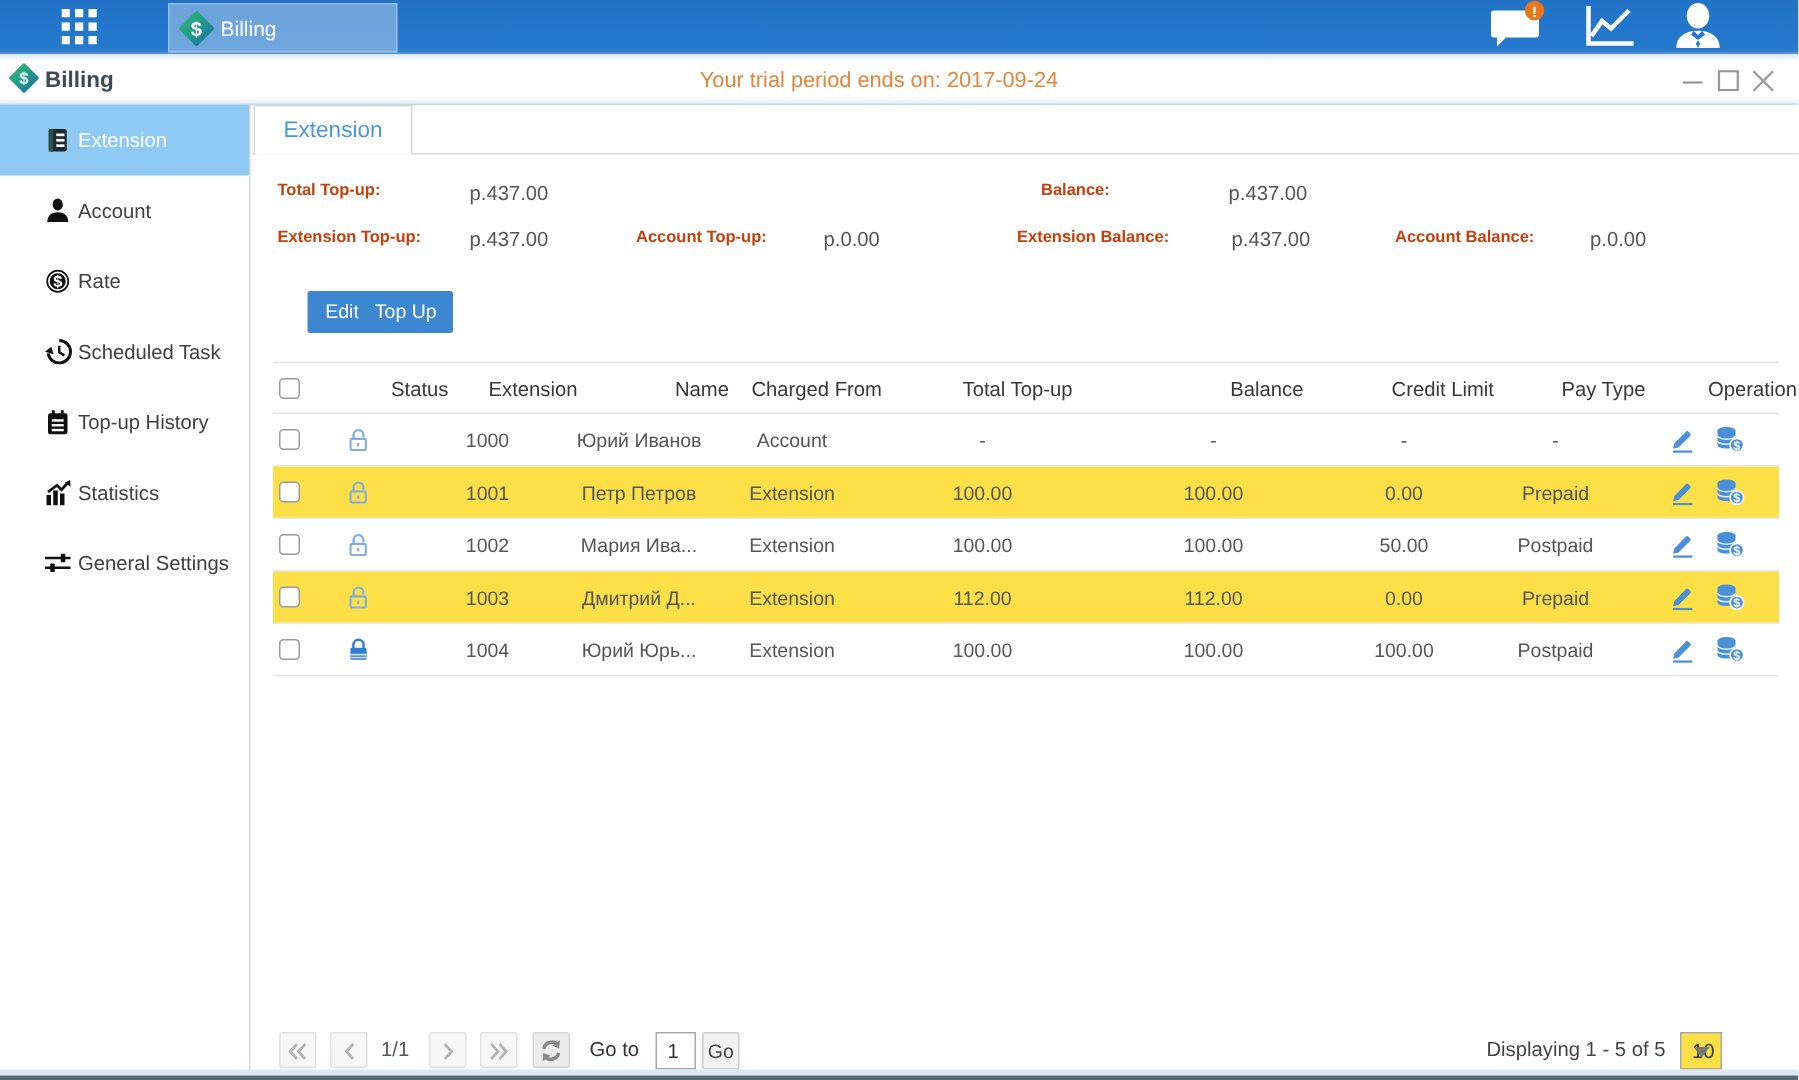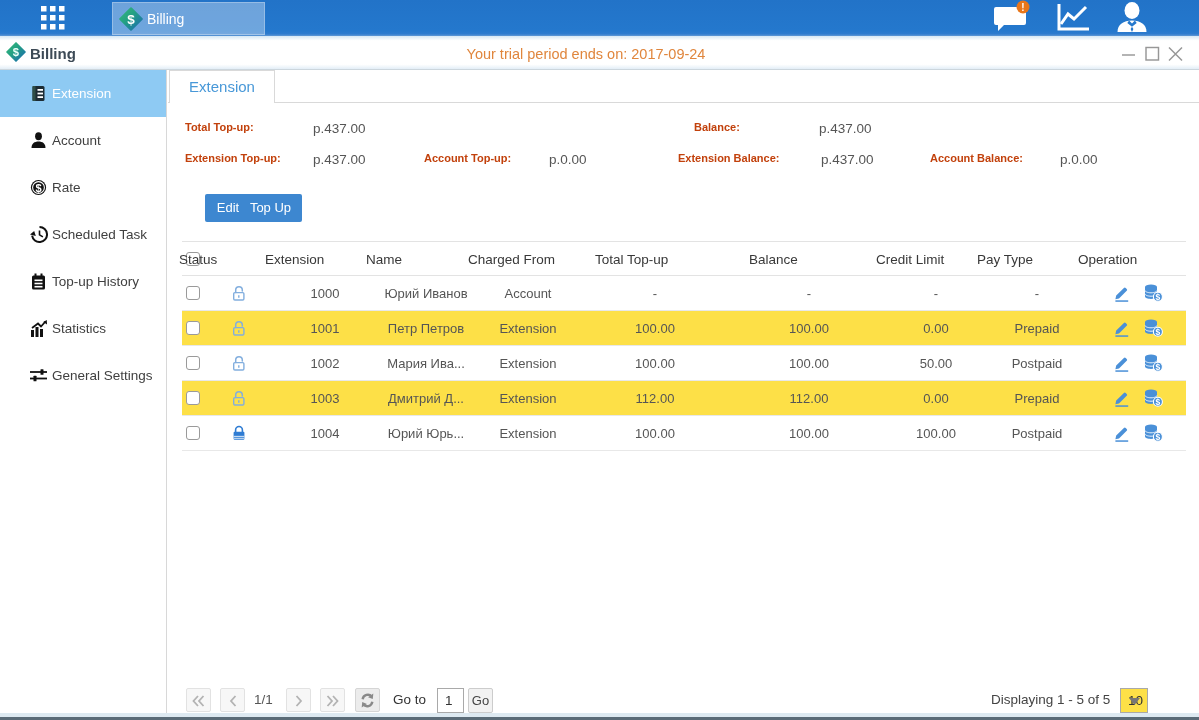--- a/index.html
+++ b/index.html
@@ -37,21 +37,21 @@
 #tab1 { position:absolute; left:1px; top:0; width:106px; height:33px; background:#fff;
   border:1px solid #d9d9d9; border-bottom:none; color:#4898d8; font-size:15px; text-align:center; line-height:31px; z-index:2; }
 .lab { position:absolute; font-weight:bold; color:#c2410c; font-size:11px; }
 .val { position:absolute; color:#555; font-size:13.5px; }
 .btn { position:absolute; top:124px; height:28px; background:#3d87d0; color:#fff; font-size:13px;
   text-align:center; line-height:28px; border-radius:2px; }
 
 
 #tbl { position:absolute; left:14px; top:171px; width:1004px; }
 #thead { position:relative; height:35px; border-top:1px solid #e3e3e3; border-bottom:1px solid #e3e3e3; }
-.hcell { position:absolute; top:10px; width:120px; margin-left:-60px; text-align:left; color:#383838; font-size:13.5px; }
+.hcell { position:absolute; top:10px; width:120px; margin-left:-60px; text-align:right; color:#383838; font-size:13.5px; }
 .trow { position:relative; height:35px; border-bottom:1px solid #e8e8e8; }
 .trow.alt { background:#fde047; }
 .tcell { position:absolute; top:10px; width:130px; margin-left:-65px; text-align:center; color:#555; font-size:13px; }
 .cb { position:absolute; left:4px; width:14px; height:14px; border:1px solid #9a9a9a; border-radius:3px; background:#fff; }
 #thead .cb { top:10px; }
 .trow .cb { top:10px; }
 .icon { position:absolute; }
 
 
 #pager { position:absolute; left:0; top:618px; width:1031px; height:28px; }

